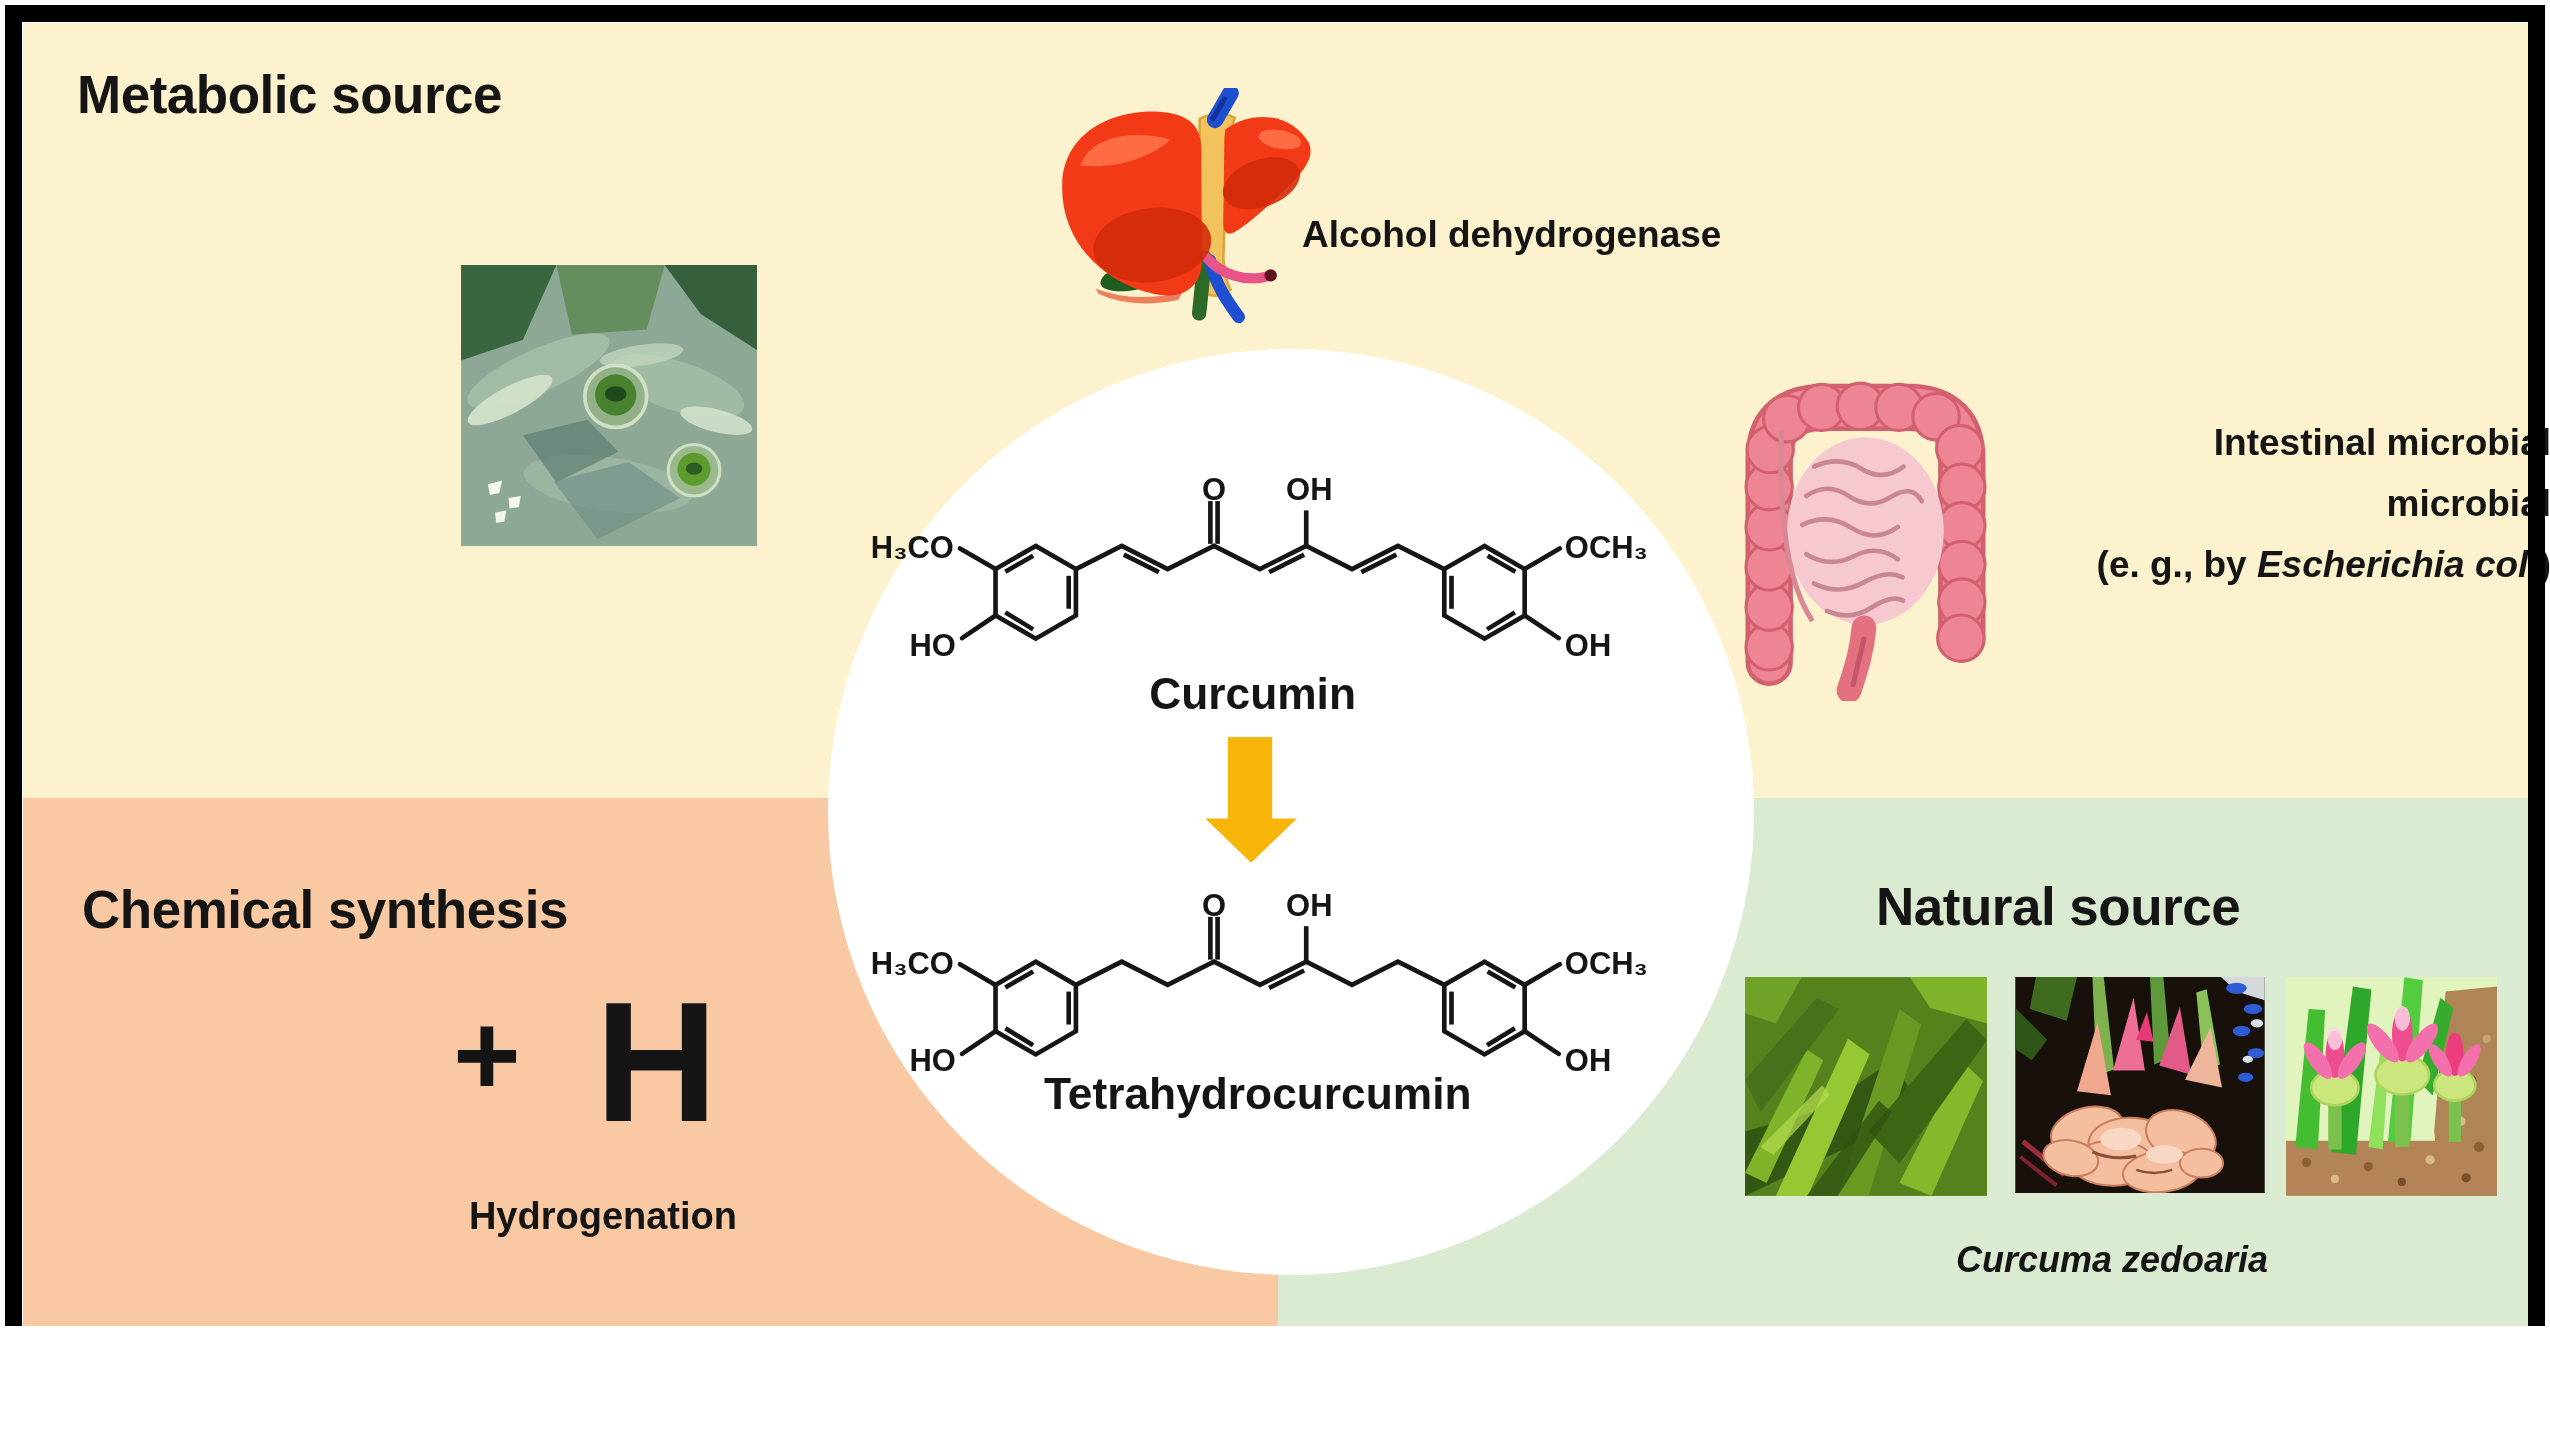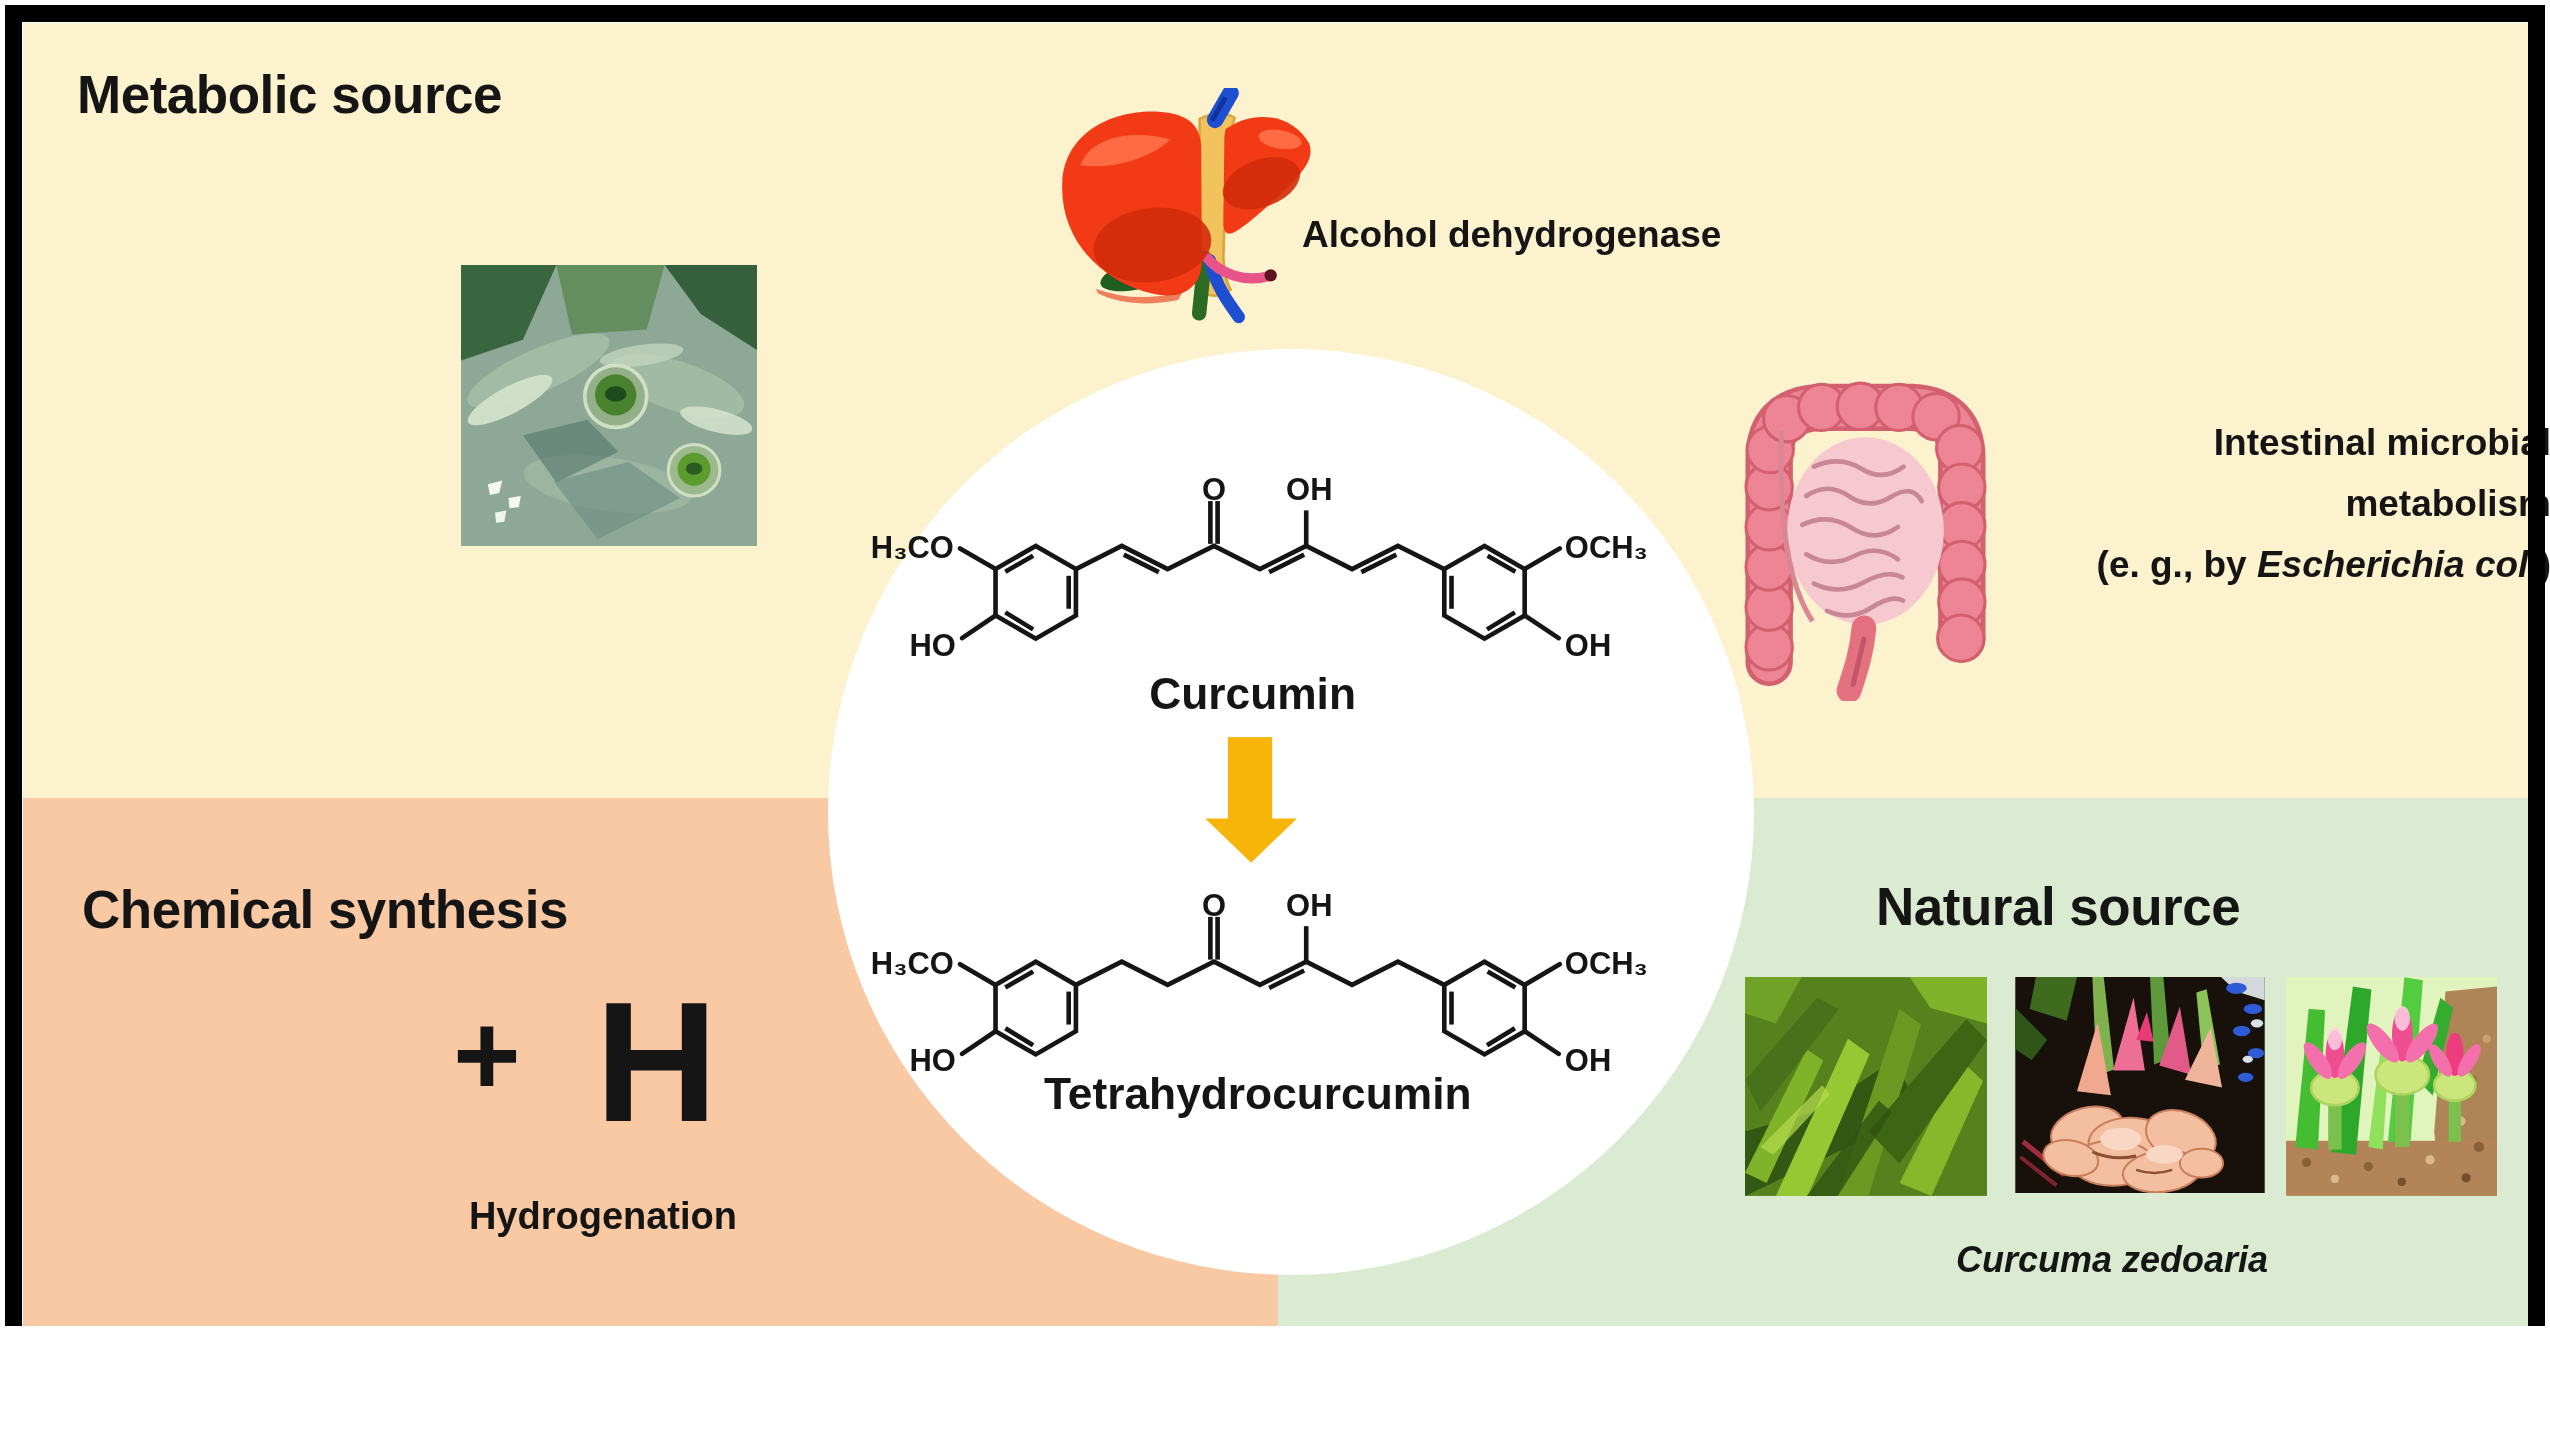--- a/index.html
+++ b/index.html
@@ -36,21 +36,21 @@
 
   <div class="abs title" style="left:82px;top:879px;">Chemical synthesis</div>
 
   <div class="abs title" style="left:1876px;top:876px;">Natural source</div>
 
   <div class="abs body-txt" style="left:1302px;top:214px;">Alcohol dehydrogenase</div>
 
 
   <div class="abs body-txt center-txt" style="left:1943px;top:412px;width:608px;line-height:61px;">
     <div>Intestinal microbial</div>
-    <div>metabolism</div>
+    <div>microbial</div>
     <div><span>(e. g., by </span><span class="italic">Escherichia coli</span><span>)</span></div>
   </div>
 
   <div class="abs" id="plus-sign" style="left:453px;top:997px;">+</div>
   <div class="abs" id="big-h" style="left:595px;top:977px;">H</div>
 
   <div class="abs body-txt center-txt" style="left:433px;top:1195px;width:304px;font-size:38px;">Hydrogenation</div>
 
   <div class="abs" style="left:1956px;top:1231px;">
     <div class="species-line">Curcuma zedoaria</div>

